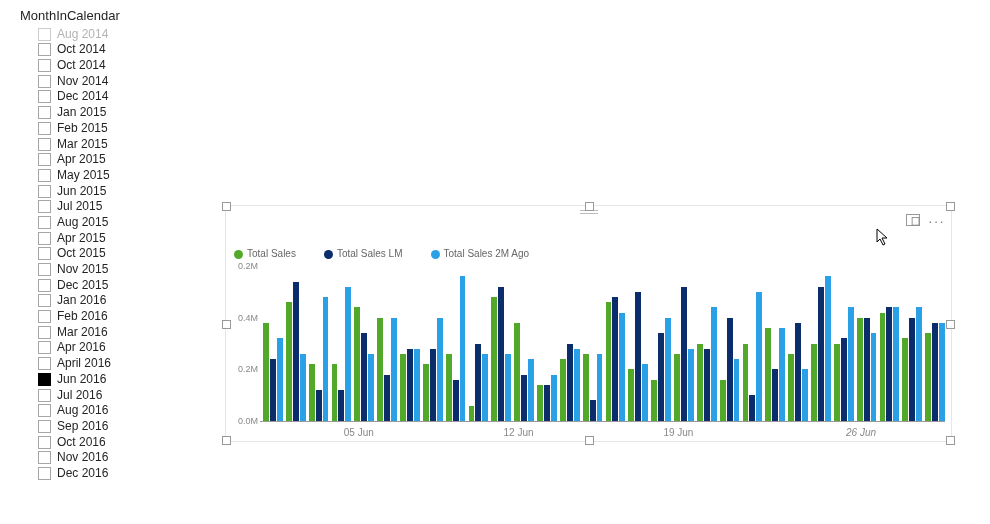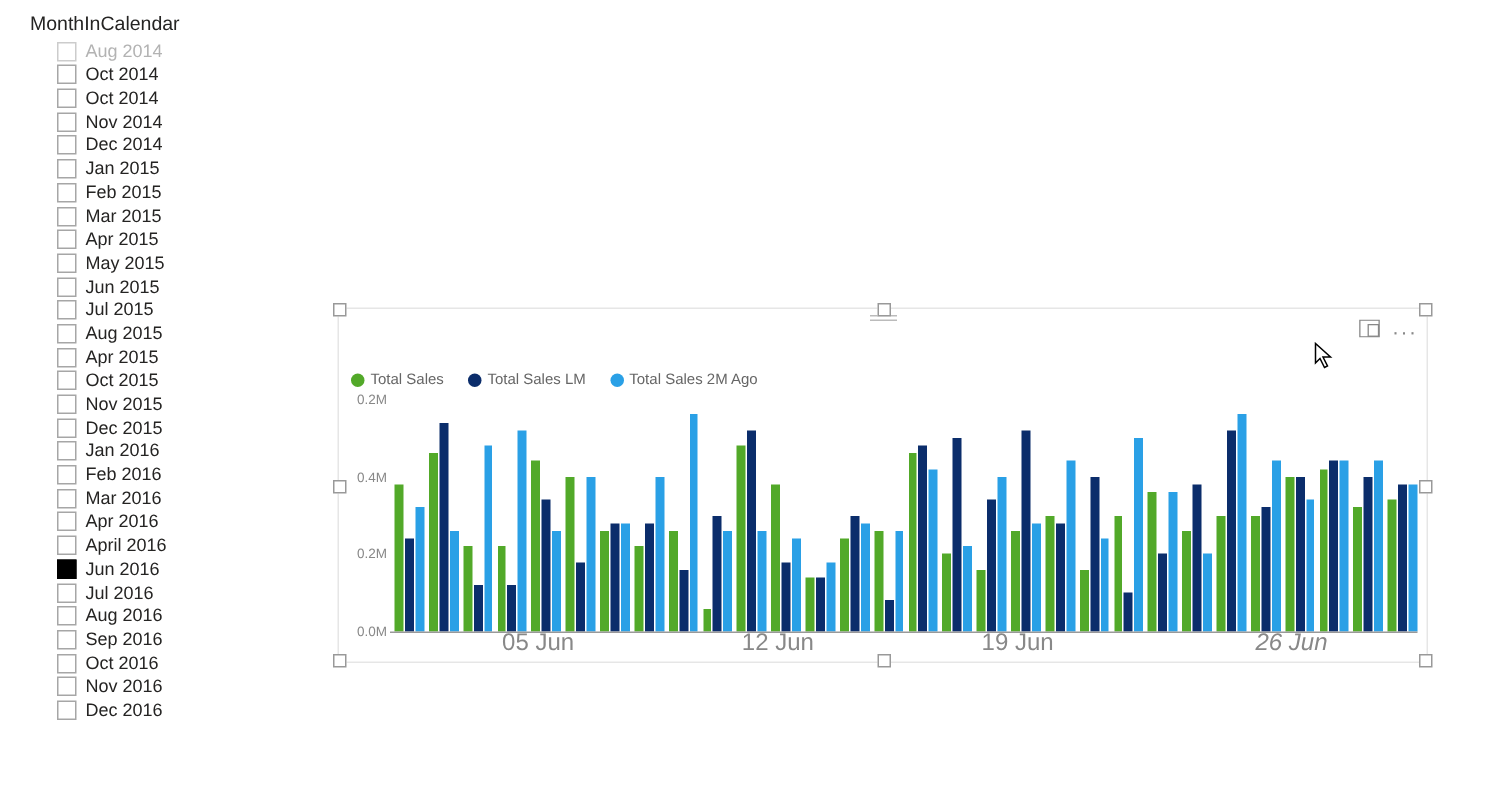--- a/index.html
+++ b/index.html
@@ -17,30 +17,30 @@
 .h-tl{left:-4px;top:-4px}.h-tr{right:-4px;top:-4px}.h-bl{left:-4px;bottom:-4px}.h-br{right:-4px;bottom:-4px}
 .h-t{left:50%;top:-4px;margin-left:-4px}.h-b{left:50%;bottom:-4px;margin-left:-4px}
 .h-l{left:-4px;top:50%;margin-top:-4px}.h-r{right:-4px;top:50%;margin-top:-4px}
 .grip{position:absolute;top:4px;left:50%;width:18px;height:6px;margin-left:-9px}
 .grip::before,.grip::after{content:"";position:absolute;left:0;width:18px;height:1px;background:#bbb}
 .grip::after{top:3px}
 .vis-icons{position:absolute;top:6px;right:6px;display:flex;gap:8px;align-items:center}
 .focus-ic svg{width:14px;height:12px}
 .dots{font-size:14px;color:#888;letter-spacing:1px;line-height:10px;cursor:pointer}
 .vtitle{position:absolute;left:8px;top:22px;font-size:11px;color:#9a9a9a}
-.legend{position:absolute;left:8px;top:42px;display:flex;gap:16px;align-items:flex-end;font-size:10px;color:#666}
+.legend{position:absolute;left:8px;top:42px;display:flex;gap:28px;align-items:flex-end;font-size:10px;color:#666}
 .swatch{width:9px;height:9px;border-radius:50%;display:inline-block;margin-right:4px;vertical-align:middle}
 .plot{position:absolute;left:6px;top:60px;right:6px;bottom:20px}
 .yaxis{position:absolute;left:0;top:0;bottom:0;width:28px}
 .ylab{position:absolute;right:2px;font-size:9px;color:#888;transform:translateY(-50%)}
 .baseline{position:absolute;left:28px;right:0;height:1px;background:#999}
 .bars-wrap{position:absolute;left:30px;right:0;top:0;bottom:0}
 .day{position:absolute;bottom:0;top:0}
 .bar{position:absolute;bottom:0}
-.xlab{position:absolute;bottom:3px;font-size:16px;color:#888;transform:translateX(-50%)}
+.xlab{position:absolute;bottom:3px;font-size:10px;color:#888;transform:translateX(-50%)}
 .cursor{position:absolute;left:876px;top:228px;pointer-events:none}
 .cursor svg{width:14px;height:18px}
 </style>
 </head>
 <body>
 <div class="canvas">
 
 <div class="slicer">
   <div class="slicer-title">MonthInCalendar</div>
   <ul class="slicer-list" id="slicer-list">

